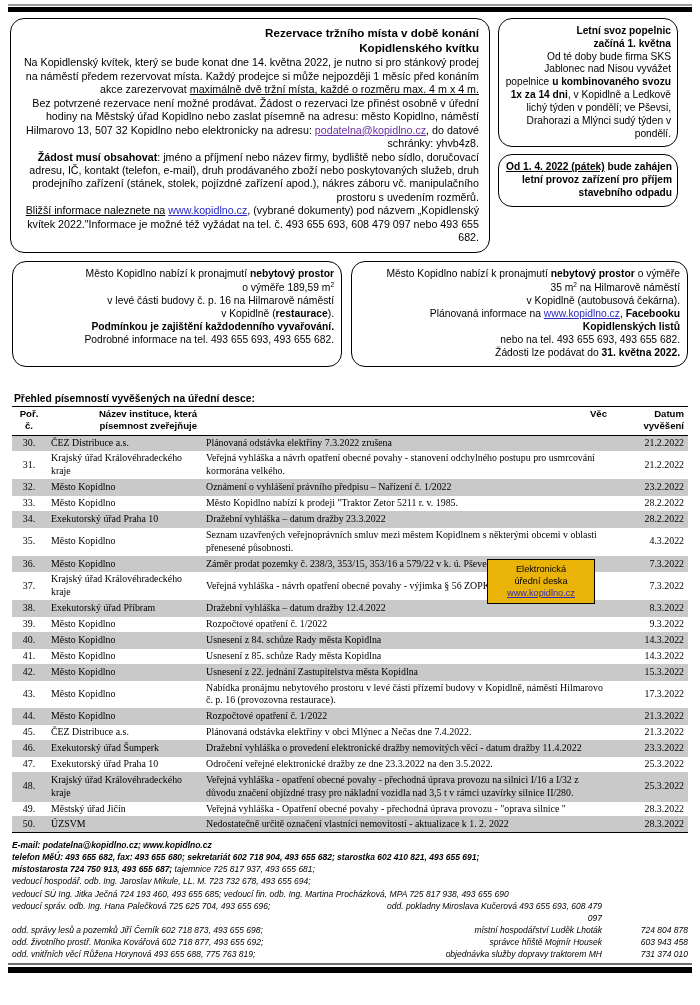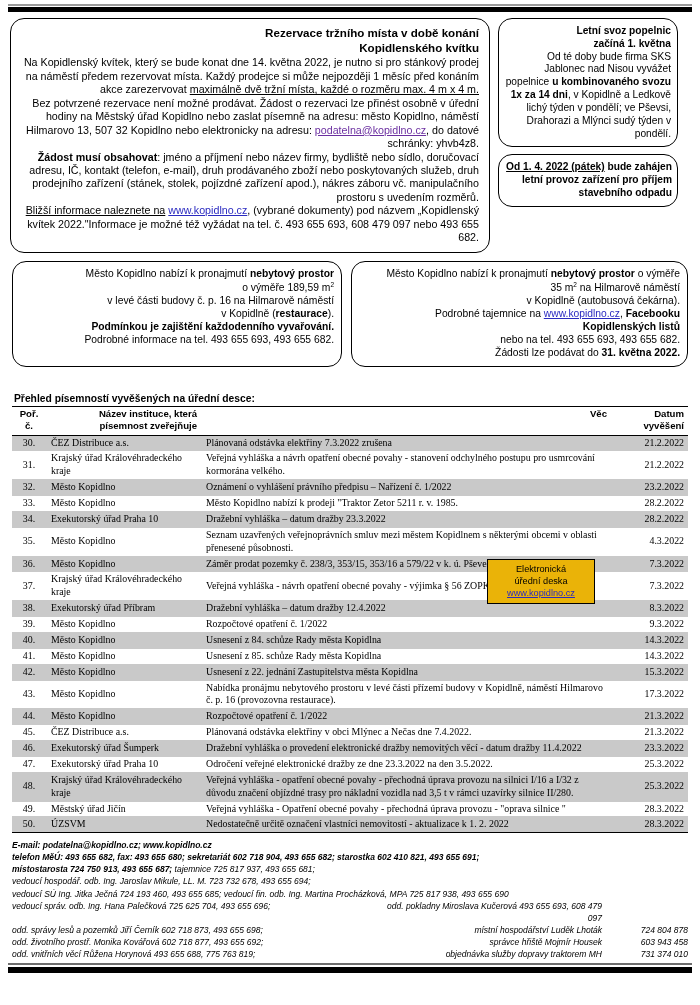--- a/index.html
+++ b/index.html
@@ -159,21 +159,21 @@
       <div>v levé části budovy č. p. 16 na Hilmarově náměstí</div>
       <div><span>v Kopidlně (</span><span class="b">restaurace</span><span>).</span></div>
       <div class="b">Podmínkou je zajištění každodenního vyvařování.</div>
       <div>Podrobné informace na tel. 493 655 693, 493 655 682.</div>
     </div>
 
     <div class="box box-rent">
       <div><span>Město Kopidlno nabízí k pronajmutí </span><span class="b">nebytový prostor</span><span> o výměře</span></div>
       <div><span>35 m</span><span class="sup">2</span><span> na Hilmarově náměstí</span></div>
       <div>v Kopidlně (autobusová čekárna).</div>
-      <div><span>Podrobné tajemnice na </span><span class="lnk">www.kopidlno.cz</span><span>, </span><span class="b">Facebooku</span></div>
+      <div><span>Plánovaná informace na </span><span class="lnk">www.kopidlno.cz</span><span>, </span><span class="b">Facebooku</span></div>
       <div class="b">Kopidlenských listů</div>
       <div>nebo na tel. 493 655 693, 493 655 682.</div>
       <div><span>Žádosti lze podávat do </span><span class="b">31. května 2022.</span></div>
     </div>
   </div>
 
   <div class="table-wrap">
     <div class="list-title">Přehled písemností vyvěšených na úřední desce:</div>
 
     <div class="eboard">

